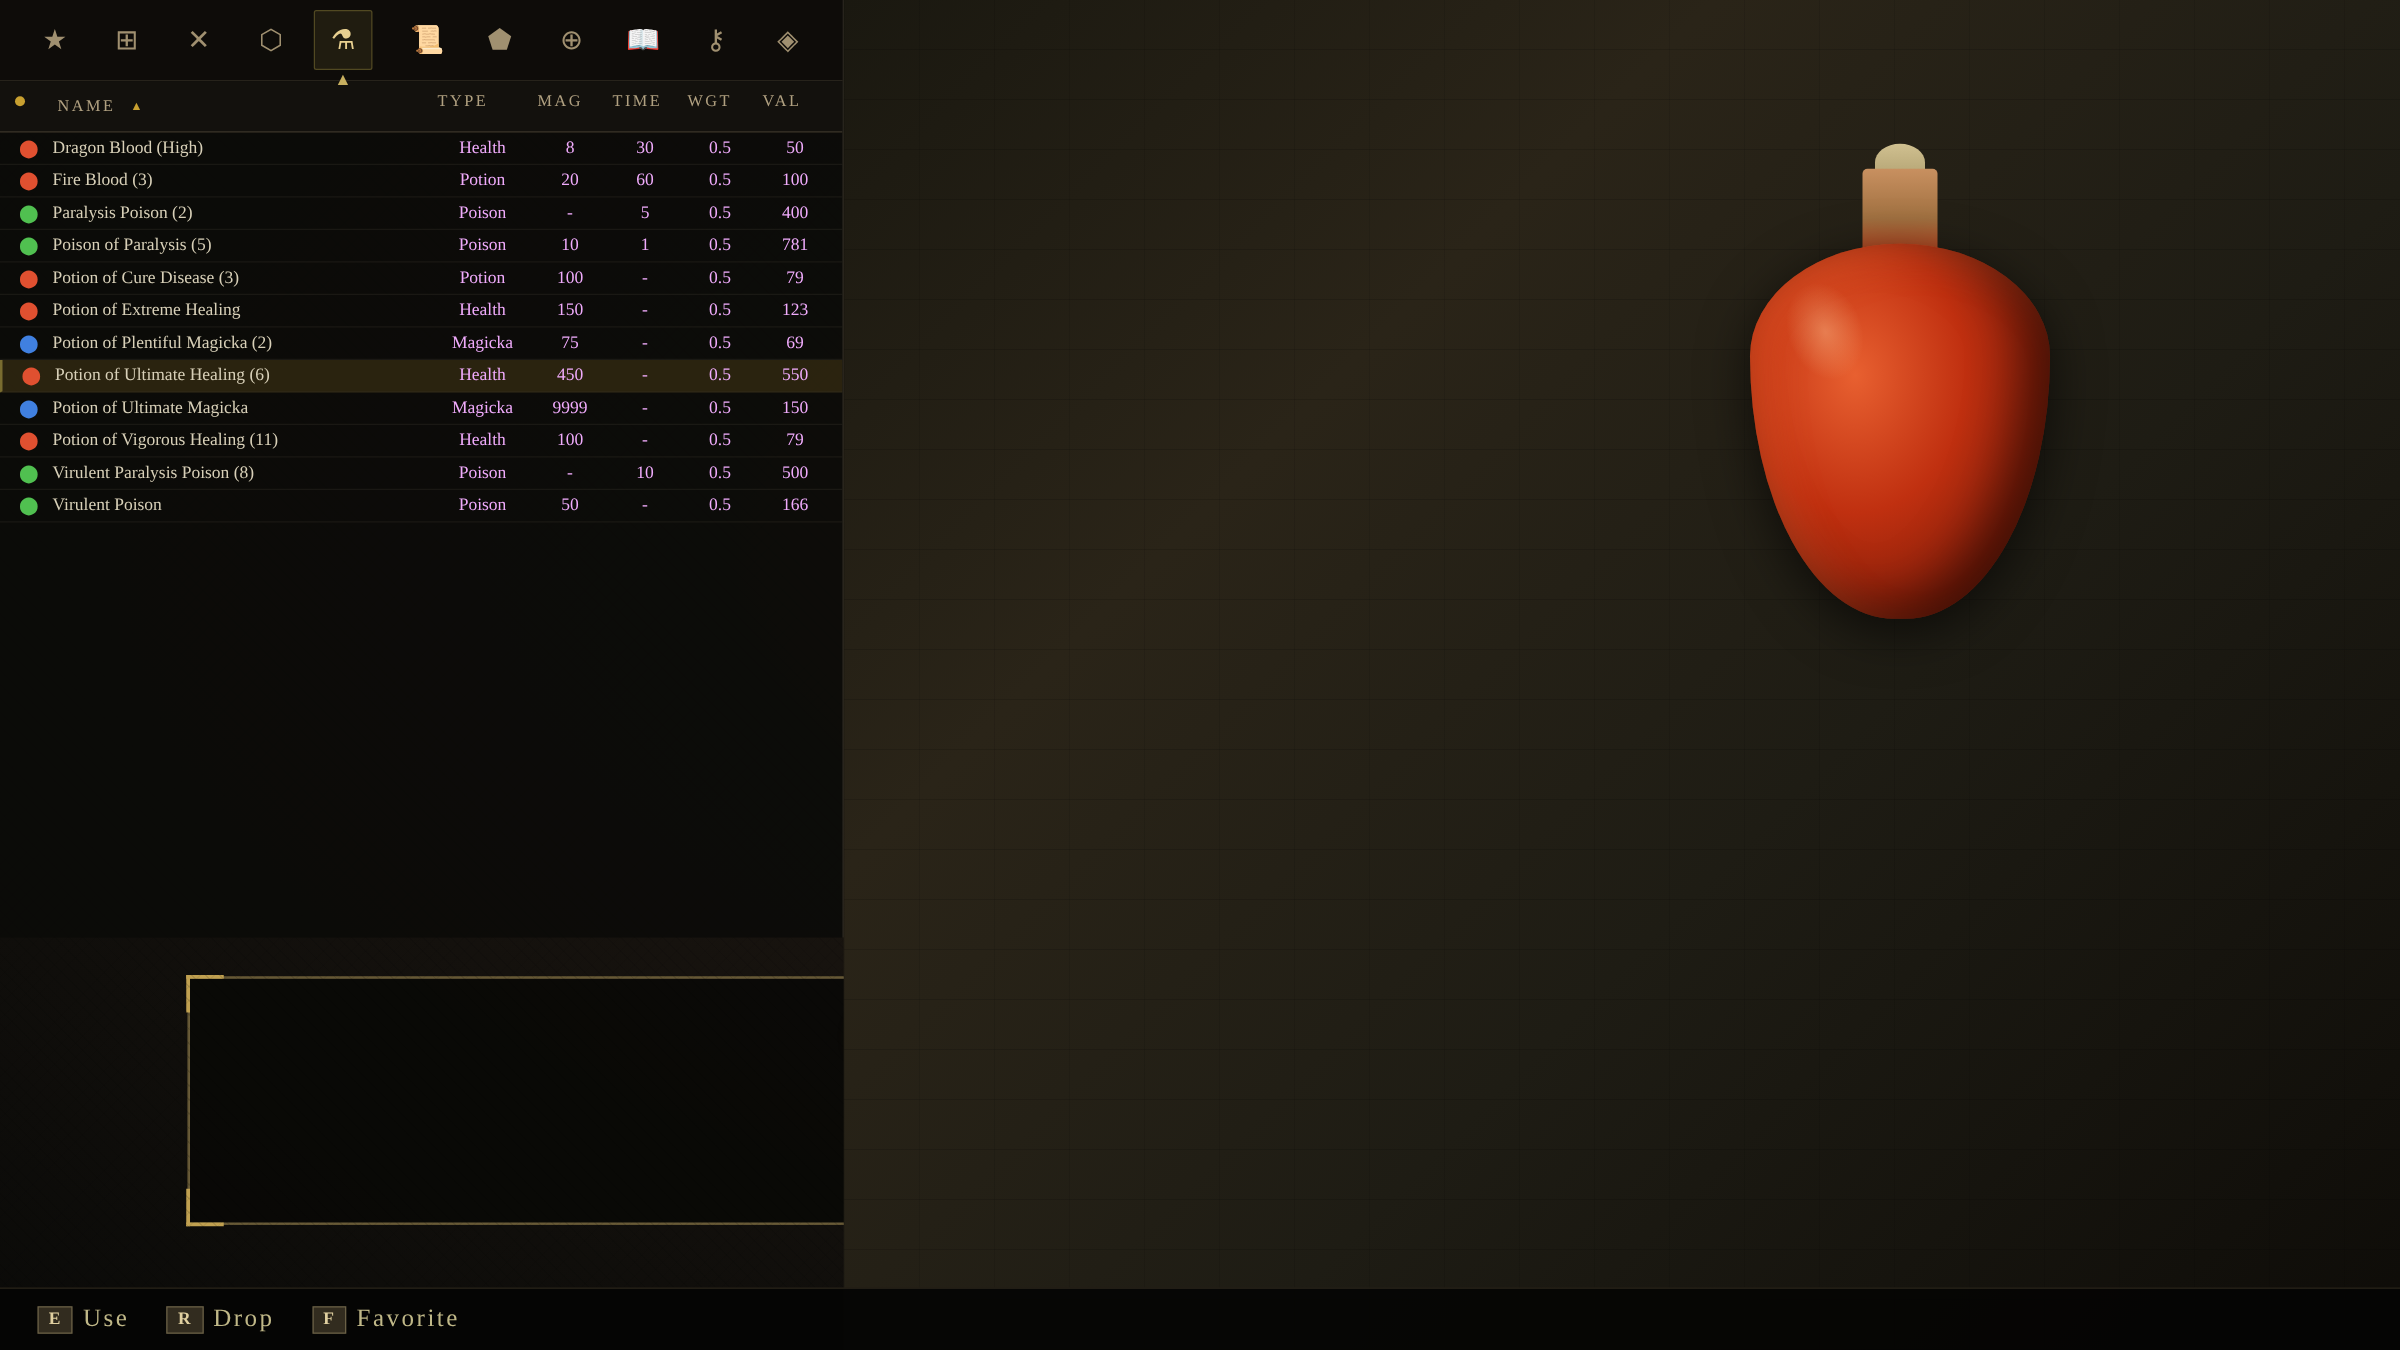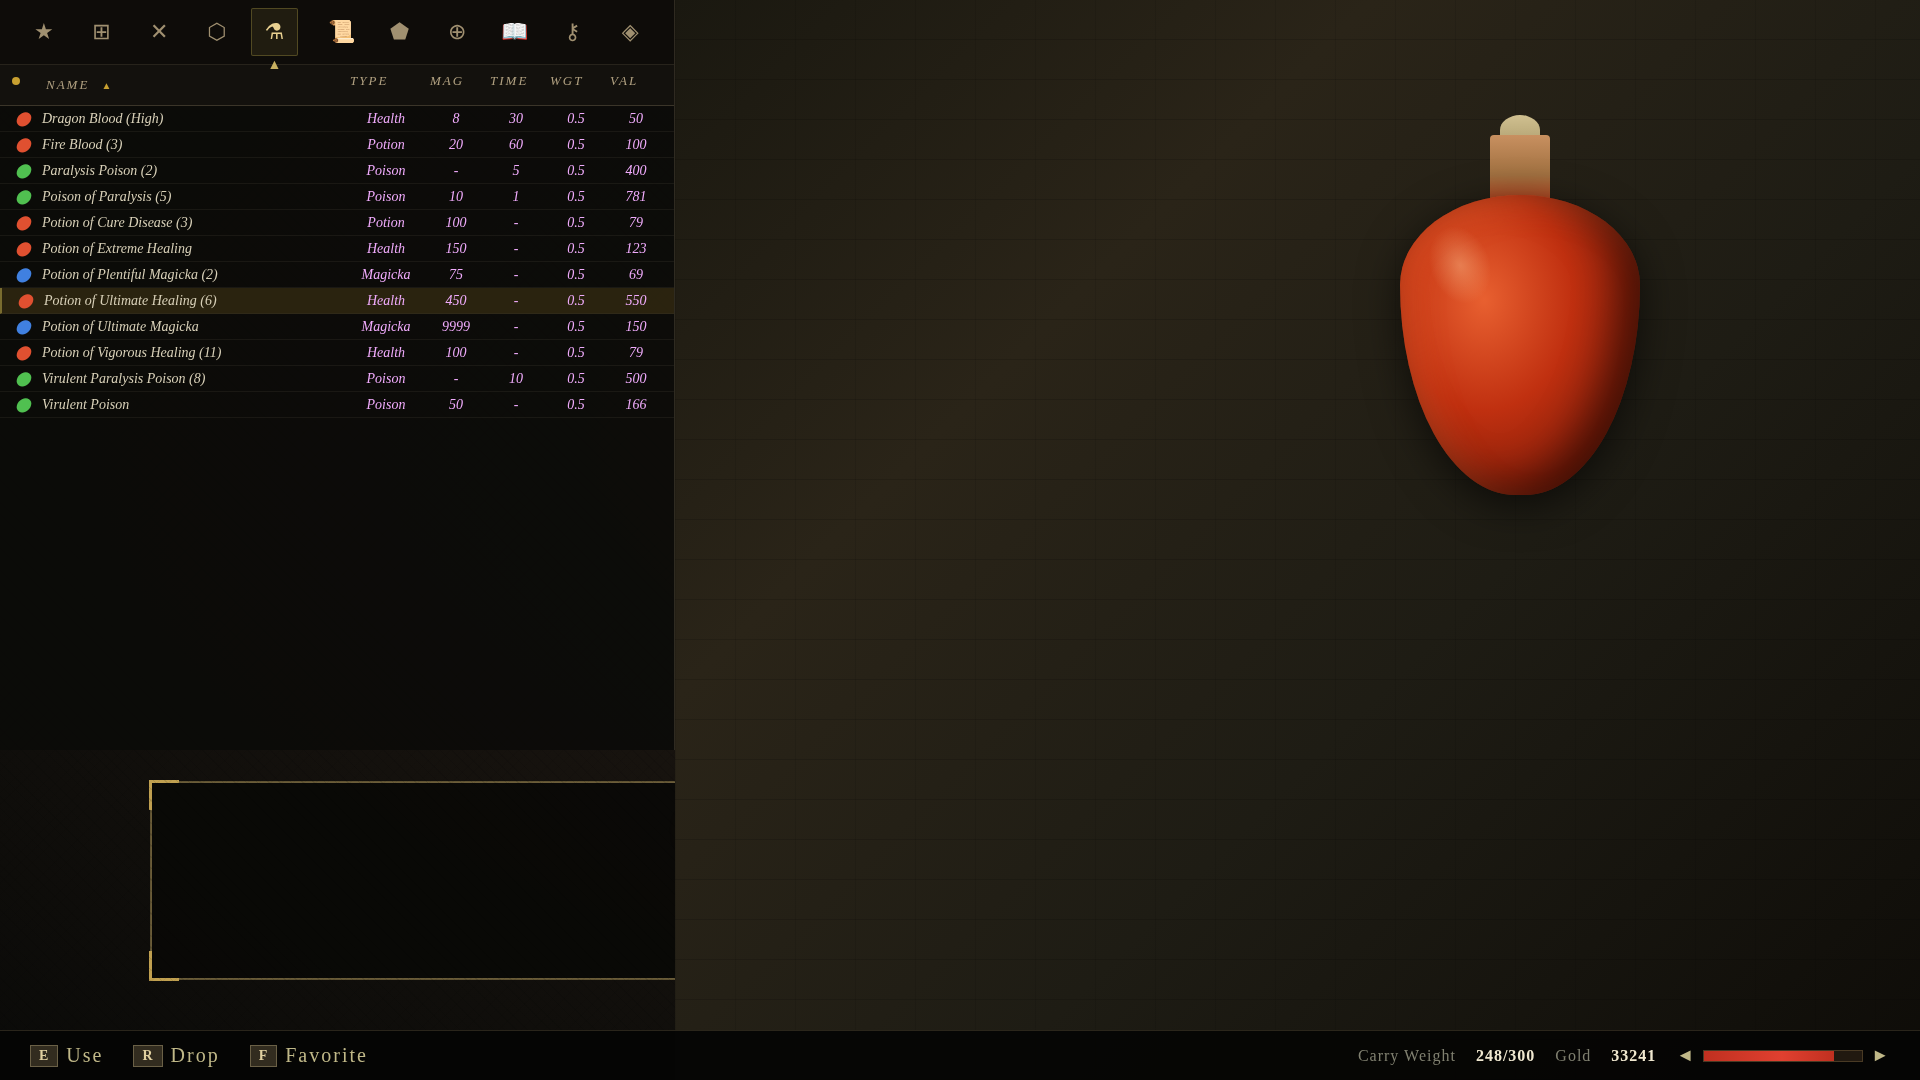--- a/index.html
+++ b/index.html
@@ -109,21 +109,20 @@
     .filter-gear {
       font-size: 16px;
       color: #a09070;
       cursor: pointer;
     }
 
     
     .table-container {
       overflow-y: auto;
       height: calc(100% - 120px);
-      font-style: italic;
     }
     .table-header {
       display: grid;
       grid-template-columns: 30px 1fr 80px 60px 60px 60px 60px;
       padding: 4px 8px;
       background: rgba(20,18,14,0.9);
       border-bottom: 1px solid rgba(100,90,70,0.5);
       font-size: 13px;
       letter-spacing: 2px;
       color: #b0a080;
@@ -612,28 +611,13 @@
   </div>
       <div class="hud-action">
     <span class="hud-key">R</span>
     <span class="hud-label">Drop</span>
   </div>
       <div class="hud-action">
     <span class="hud-key">F</span>
     <span class="hud-label">Favorite</span>
   </div>
     </div>
-  <div class="hud-right">
-    <span class="hud-stat-label">Carry Weight</span>
-    <span class="hud-stat-value">
-      <span>248</span>/<span>300</span>
-    </span>
-    <span class="hud-stat-label">Gold</span>
-    <span class="hud-stat-value">33241</span>
-    <div class="health-bar-container">
-      <span class="health-bar-arrow">◄</span>
-      <div class="health-bar">
-        <div class="health-bar-fill" style="width:82%;"></div>
-      </div>
-      <span class="health-bar-arrow">►</span>
-    </div>
-  </div>
 </div>
 
 </body></html>

